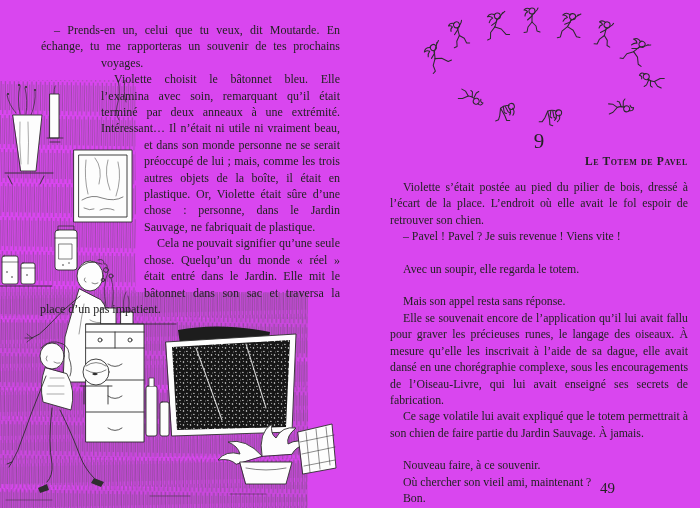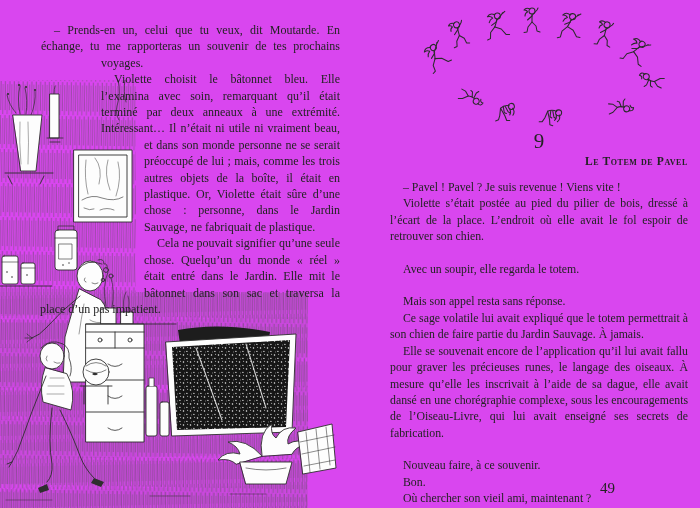--- a/index.html
+++ b/index.html
@@ -217,26 +217,26 @@
     <use href="#pD" transform="translate(214,110) rotate(170)"></use>
     <use href="#pB" transform="translate(128,96) rotate(8)"></use>
     <use href="#pB" transform="translate(78,94) rotate(-10)"></use>
     <use href="#pD" transform="translate(60,104) rotate(-165)"></use>
   </svg>
 
   <div class="chapnum">9</div>
   <div class="chaptitle">Le Totem de Pavel</div>
 
   <div class="right-text">
+    <p>Violette s’était postée au pied du pilier de bois, dressé à l’écart de la place. L’endroit où elle avait le fol espoir de retrouver son chien.</p>
     <p>– Pavel ! Pavel ? Je suis revenue ! Viens vite !</p>
-    <p>Violette s’était postée au pied du pilier de bois, dressé à l’écart de la place. L’endroit où elle avait le fol espoir de retrouver son chien.</p>
     <p class="gap">Avec un soupir, elle regarda le totem.</p>
     <p class="gap">Mais son appel resta sans réponse.</p>
+    <p>Elle se souvenait encore de l’application qu’il lui avait fallu pour graver les précieuses runes, le langage des oiseaux. À mesure qu’elle les inscrivait à l’aide de sa dague, elle avait dansé en une chorégraphie complexe, sous les encouragements de l’Oiseau-Livre, qui lui avait enseigné ses secrets de fabrication.</p>
     <p>Ce sage volatile lui avait expliqué que le totem permettrait à son chien de faire partie du Jardin Sauvage. À jamais.</p>
-    <p>Elle se souvenait encore de l’application qu’il lui avait fallu pour graver les précieuses runes, le langage des oiseaux. À mesure qu’elle les inscrivait à l’aide de sa dague, elle avait dansé en une chorégraphie complexe, sous les encouragements de l’Oiseau-Livre, qui lui avait enseigné ses secrets de fabrication.</p>
     <p class="gap">Nouveau faire, à ce souvenir.</p>
+    <p>Où chercher son vieil ami, maintenant ?</p>
     <p>Bon.</p>
-    <p>Où chercher son vieil ami, maintenant ?</p>
   </div>
 
   <div class="folio">49</div>
 
 </div>
 
 </body></html>

